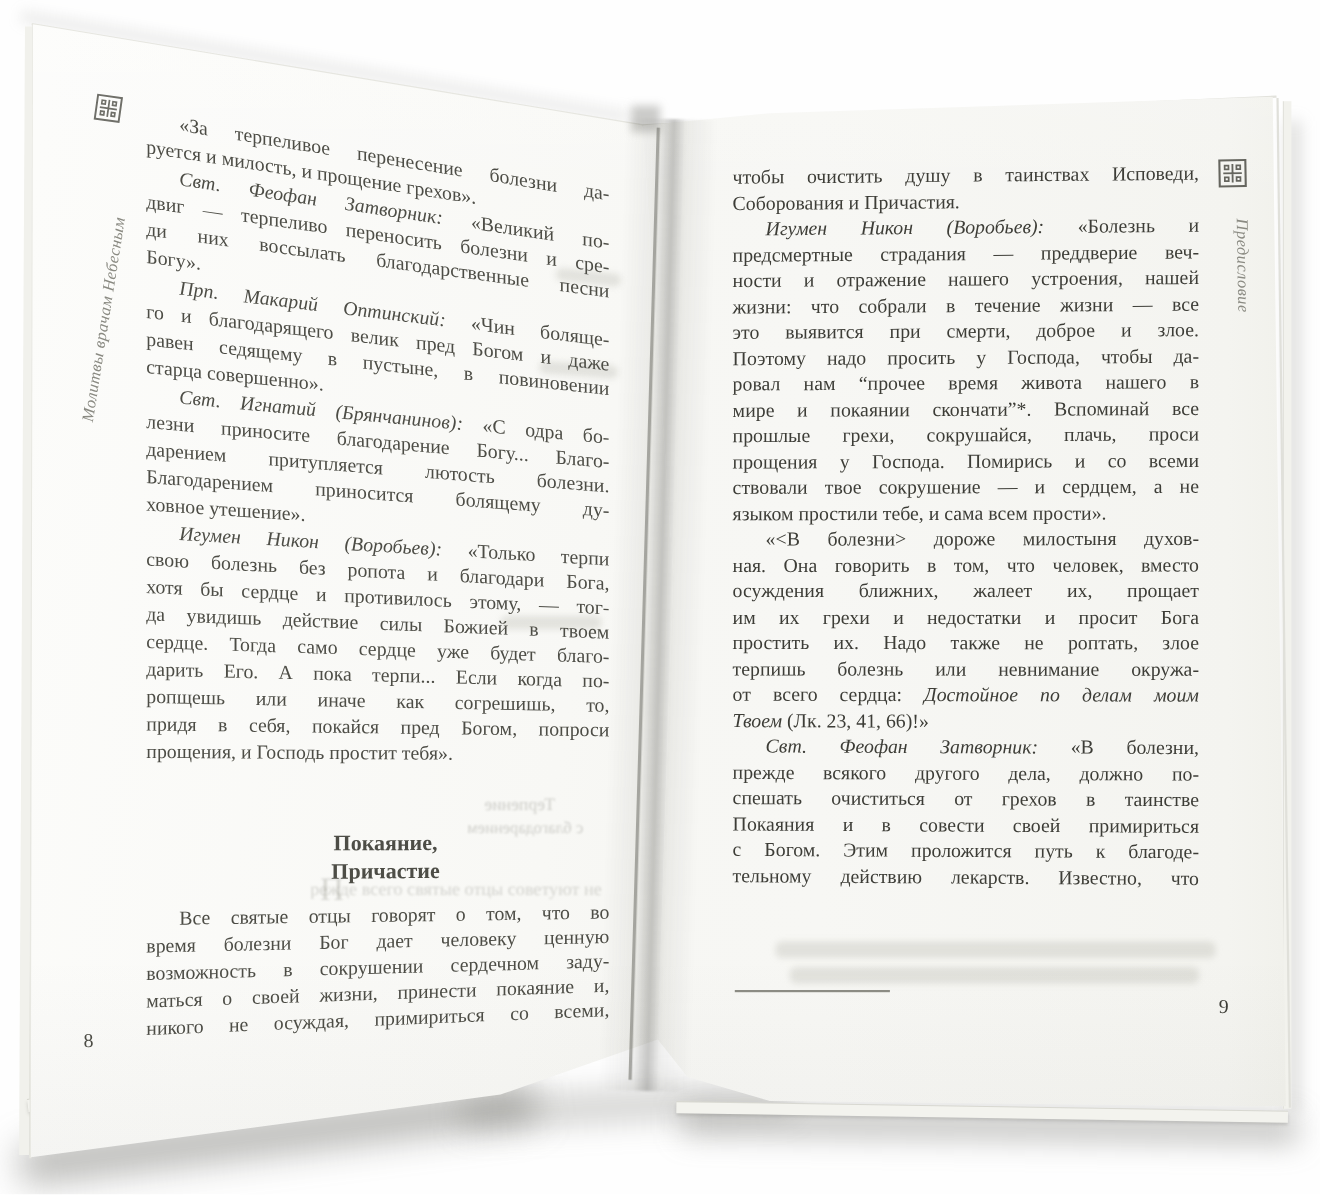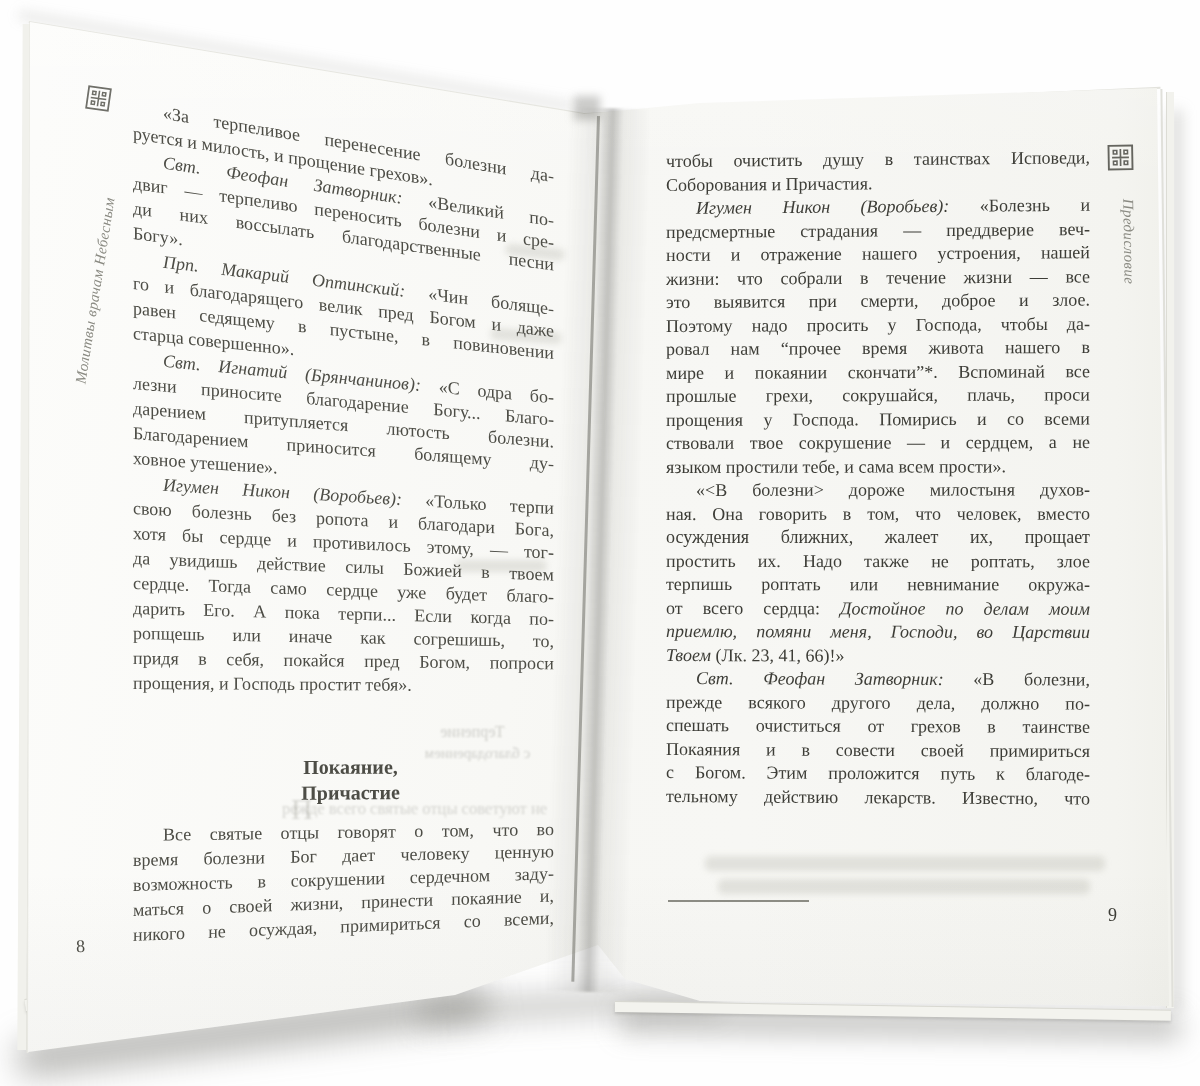--- a/index.html
+++ b/index.html
@@ -228,24 +228,24 @@
           <div class="line" style="transform: skewY(-0.248deg);"><span>мире и покаянии скончати”*. Вспоминай все</span></div>
           <div class="line" style="transform: skewY(-0.22deg);"><span>прошлые грехи, сокрушайся, плачь, проси</span></div>
           <div class="line" style="transform: skewY(-0.192deg);"><span>прощения у Господа. Помирись и со всеми</span></div>
           <div class="line" style="transform: skewY(-0.136deg);"><span>ствовали твое сокрушение — и сердцем, а не</span></div>
           <div class="line last" style="transform: skewY(-0.108deg);"><span>языком простили тебе, и сама всем прости».</span></div>
         </div>
         <div class="para">
           <div class="line ind" style="transform: skewY(-0.08deg);"><span>«&lt;В болезни&gt; дороже милостыня духов-</span></div>
           <div class="line" style="transform: skewY(-0.052deg);"><span>ная. Она говорить в том, что человек, вместо</span></div>
           <div class="line" style="transform: skewY(-0.024deg);"><span>осуждения ближних, жалеет их, прощает</span></div>
+          <div class="line" style="transform: skewY(0.004deg);"><span>им их грехи и недостатки и просит Бога</span></div>
           <div class="line" style="transform: skewY(0.032deg);"><span>простить их. Надо также не роптать, злое</span></div>
-          <div class="line" style="transform: skewY(0.06deg);"><span>терпишь роптать или невнимание окружа-</span></div>
+          <div class="line" style="transform: skewY(0.06deg);"><span>терпишь болезнь или невнимание окружа-</span></div>
           <div class="line" style="transform: skewY(0.116deg);"><span>от всего сердца: </span><span class="it">Достойное по делам моим</span></div>
-          <div class="line" style="transform: skewY(0.144deg);"><span class="it">приемлю, помяни меня, Господи, во Царствии</span></div>
           <div class="line last" style="transform: skewY(0.172deg);"><span class="it">Твоем</span><span> (Лк. 23, 41, 66)!»</span></div>
         </div>
         <div class="para">
           <div class="line ind" style="transform: skewY(0.2deg);"><span class="it">Свт. Феофан Затворник:</span><span> «В болезни,</span></div>
           <div class="line" style="transform: skewY(0.228deg);"><span>прежде всякого другого дела, должно по-</span></div>
           <div class="line" style="transform: skewY(0.256deg);"><span>спешать очиститься от грехов в таинстве</span></div>
           <div class="line" style="transform: skewY(0.284deg);"><span>Покаяния и в совести своей примириться</span></div>
           <div class="line" style="transform: skewY(0.312deg);"><span>с Богом. Этим проложится путь к благоде-</span></div>
           <div class="line" style="transform: skewY(0.34deg);"><span>тельному действию лекарств. Известно, что</span></div>
         </div>

